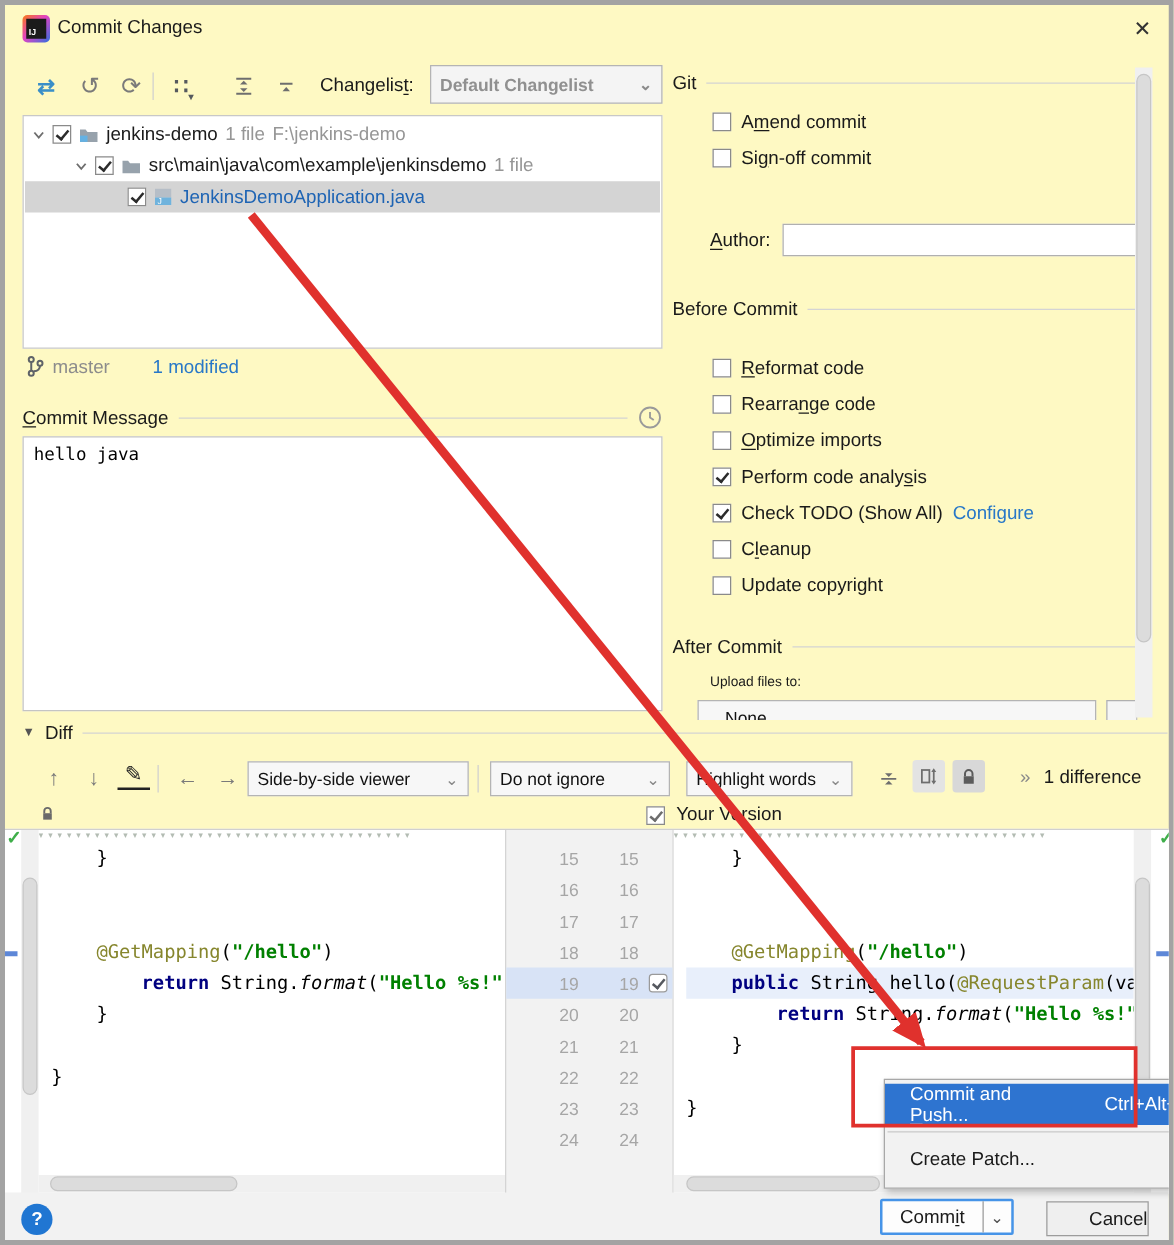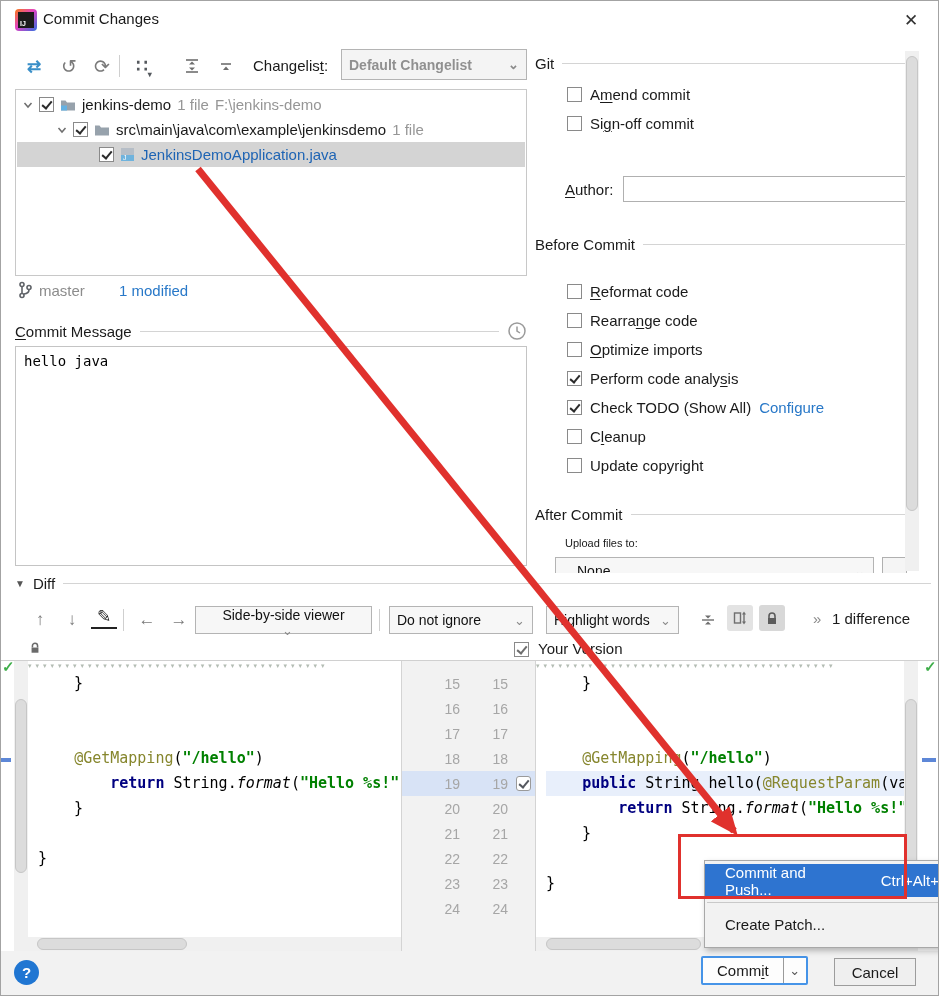--- a/index.html
+++ b/index.html
@@ -1,17 +1,17 @@
 <!DOCTYPE html>
 <html><head>
 <meta charset="utf-8">
 <style>
   html,body{margin:0;padding:0;background:#e8e8e8;}
-  #root{position:relative;width:939px;height:996px;background:#ffffff;overflow:hidden;
-        font-family:"Liberation Sans",sans-serif;color:#1a1a1a;border:1px solid #a3a3a3;box-sizing:border-box;}
+  #root{position:relative;width:939px;height:996px;background:#fef9c3;overflow:hidden;
+        font-family:"Liberation Sans",sans-serif;color:#1a1a1a;border:4px solid #a3a3a3;box-sizing:border-box;}
   .abs{position:absolute;}
   .mono{font-family:"DejaVu Sans Mono",monospace;}
   
   .cb{position:relative;display:inline-block;width:15px;height:15px;background:#fff;border:1px solid #8a8a8a;box-sizing:border-box;flex:none;}
   .cb.checked::after{content:"";position:absolute;left:3.5px;top:0.5px;width:4px;height:8px;
     border-right:2px solid #2b2b2b;border-bottom:2px solid #2b2b2b;transform:rotate(40deg);}
   .cb.gray.checked::after{border-color:#6d6d6d;}
   .combo{display:flex;align-items:center;justify-content:space-between;background:#f7f7f7;
     border:1px solid #b4b4b4;box-sizing:border-box;padding:0 7px;font-size:14px;color:#111;}
   .combo .chev{color:#8a8a8a;font-size:13px;margin-left:8px;}
@@ -59,21 +59,21 @@
   .mi .sc{margin-left:30px;white-space:nowrap;}
   .msep{height:1px;background:#c9c9c9;margin:5px 2px;}
   
   #red-rect{position:absolute;left:677px;top:833px;width:229px;height:65px;border:3px solid #e0312d;z-index:21;box-sizing:border-box;pointer-events:none;}
   #arrow-svg{position:absolute;left:0;top:0;z-index:20;pointer-events:none;}
   
   #commit-split{position:absolute;left:700px;top:955px;display:flex;border:2px solid #4694e8;border-radius:2px;background:#fdfdfd;z-index:5;}
   #commit-split .main{padding:4px 14px;font-size:15px;border-right:1px solid #9a9a9a;}
   #commit-split .dd{width:22px;display:flex;align-items:center;justify-content:center;color:#555;font-size:13px;}
   #cancel-btn{position:absolute;left:833px;top:957px;width:82px;height:28px;background:#efefef;border:1px solid #9c9c9c;
-    display:flex;align-items:center;justify-content:center;font-size:15px;box-sizing:border-box;z-index:5;}
+    display:flex;align-items:center;justify-content:flex-end;font-size:15px;box-sizing:border-box;z-index:5;}
   #help-btn{position:absolute;left:13px;top:959px;width:25px;height:25px;border-radius:50%;background:#2076d2;color:#fff;
     display:flex;align-items:center;justify-content:center;font-size:15px;font-weight:bold;}
   svg.ic{display:block;}
 </style>
 </head>
 <body>
 
 <div id="root">
 
   
@@ -261,21 +261,21 @@
       <span class="line"></span>
   </div>
 
   
   <div class="abs toolbtn" style="left:26px;top:606px;">↑</div>
   <div class="abs toolbtn" style="left:58px;top:606px;">↓</div>
   <div class="abs toolbtn" style="left:90px;top:604px;color:#222;border-bottom:2px solid #222;height:22px;">✎</div>
   <div class="abs sep" style="left:122px;top:608px;"></div>
   <div class="abs toolbtn" style="left:133px;top:606px;">←</div>
   <div class="abs toolbtn" style="left:165px;top:606px;">→</div>
-  <div class="abs combo" style="left:194px;top:605px;width:177px;height:28px;flex-direction:column;">
+  <div class="abs combo" style="left:194px;top:605px;width:177px;height:28px;">
     <span>Side-by-side viewer</span>
     <span class="chev">⌄</span>
   </div>
   <div class="abs sep" style="left:378px;top:608px;"></div>
   <div class="abs combo" style="left:388px;top:605px;width:144px;height:28px;">
     <span>Do not ignore</span>
     <span class="chev">⌄</span>
   </div>
   <div class="abs combo" style="left:545px;top:605px;width:133px;height:28px;">
     <span>Highlight words</span>

